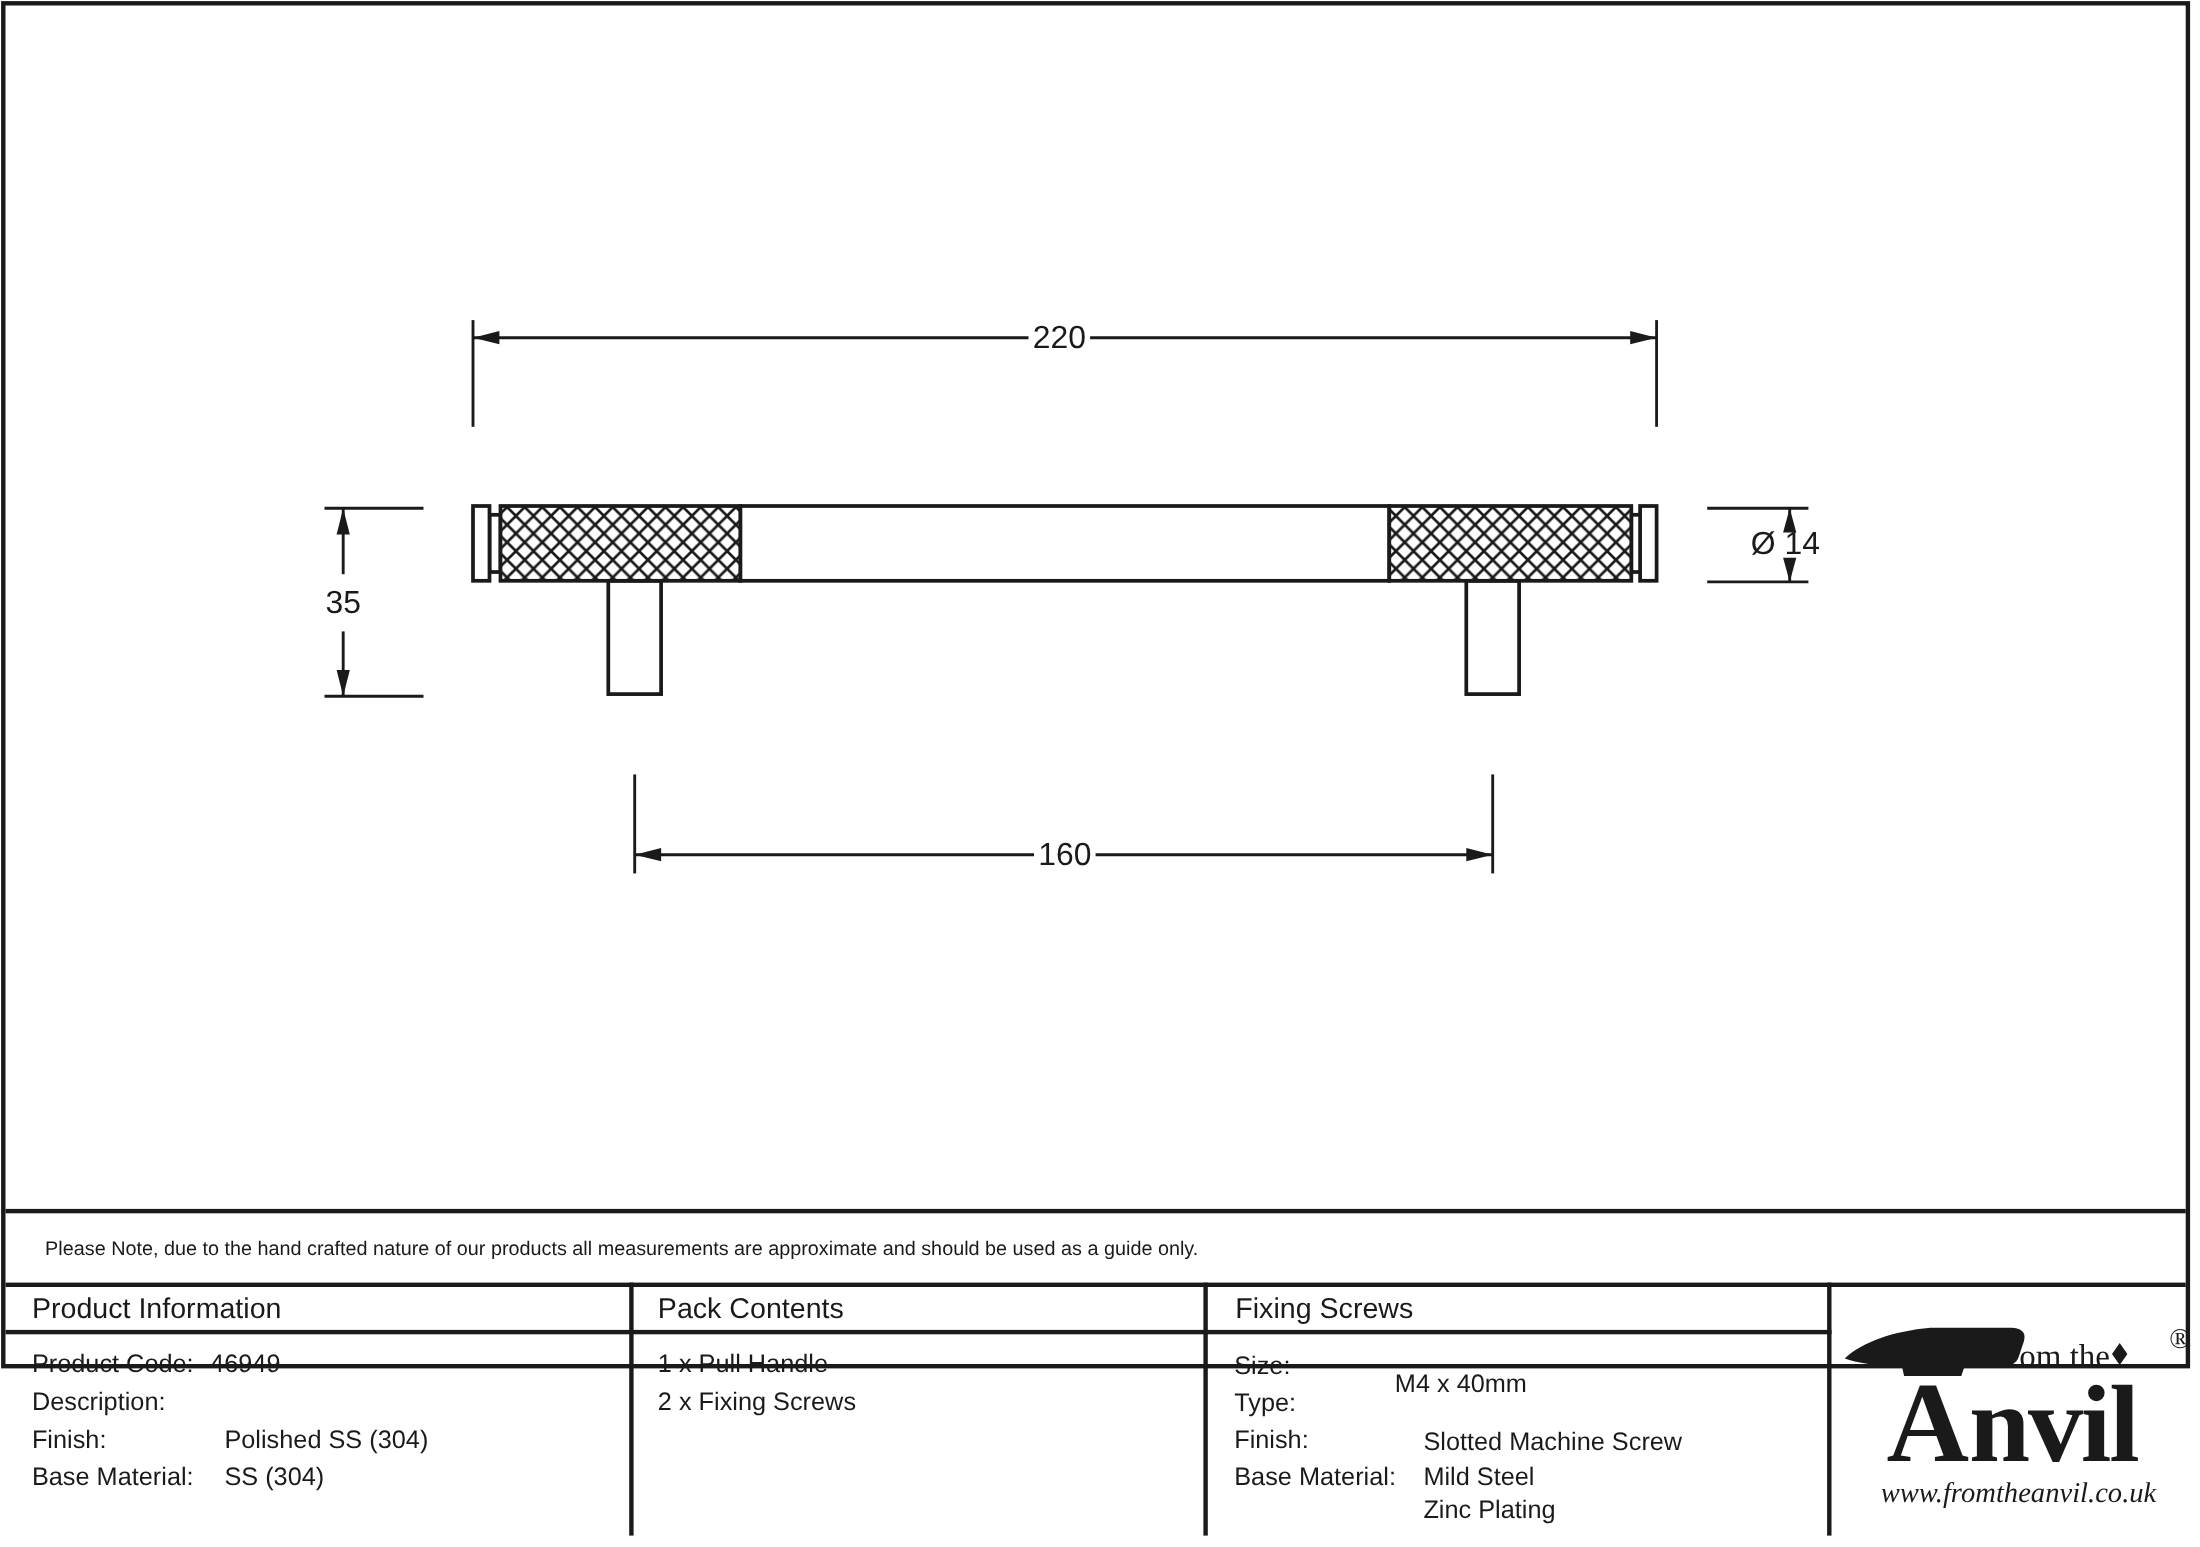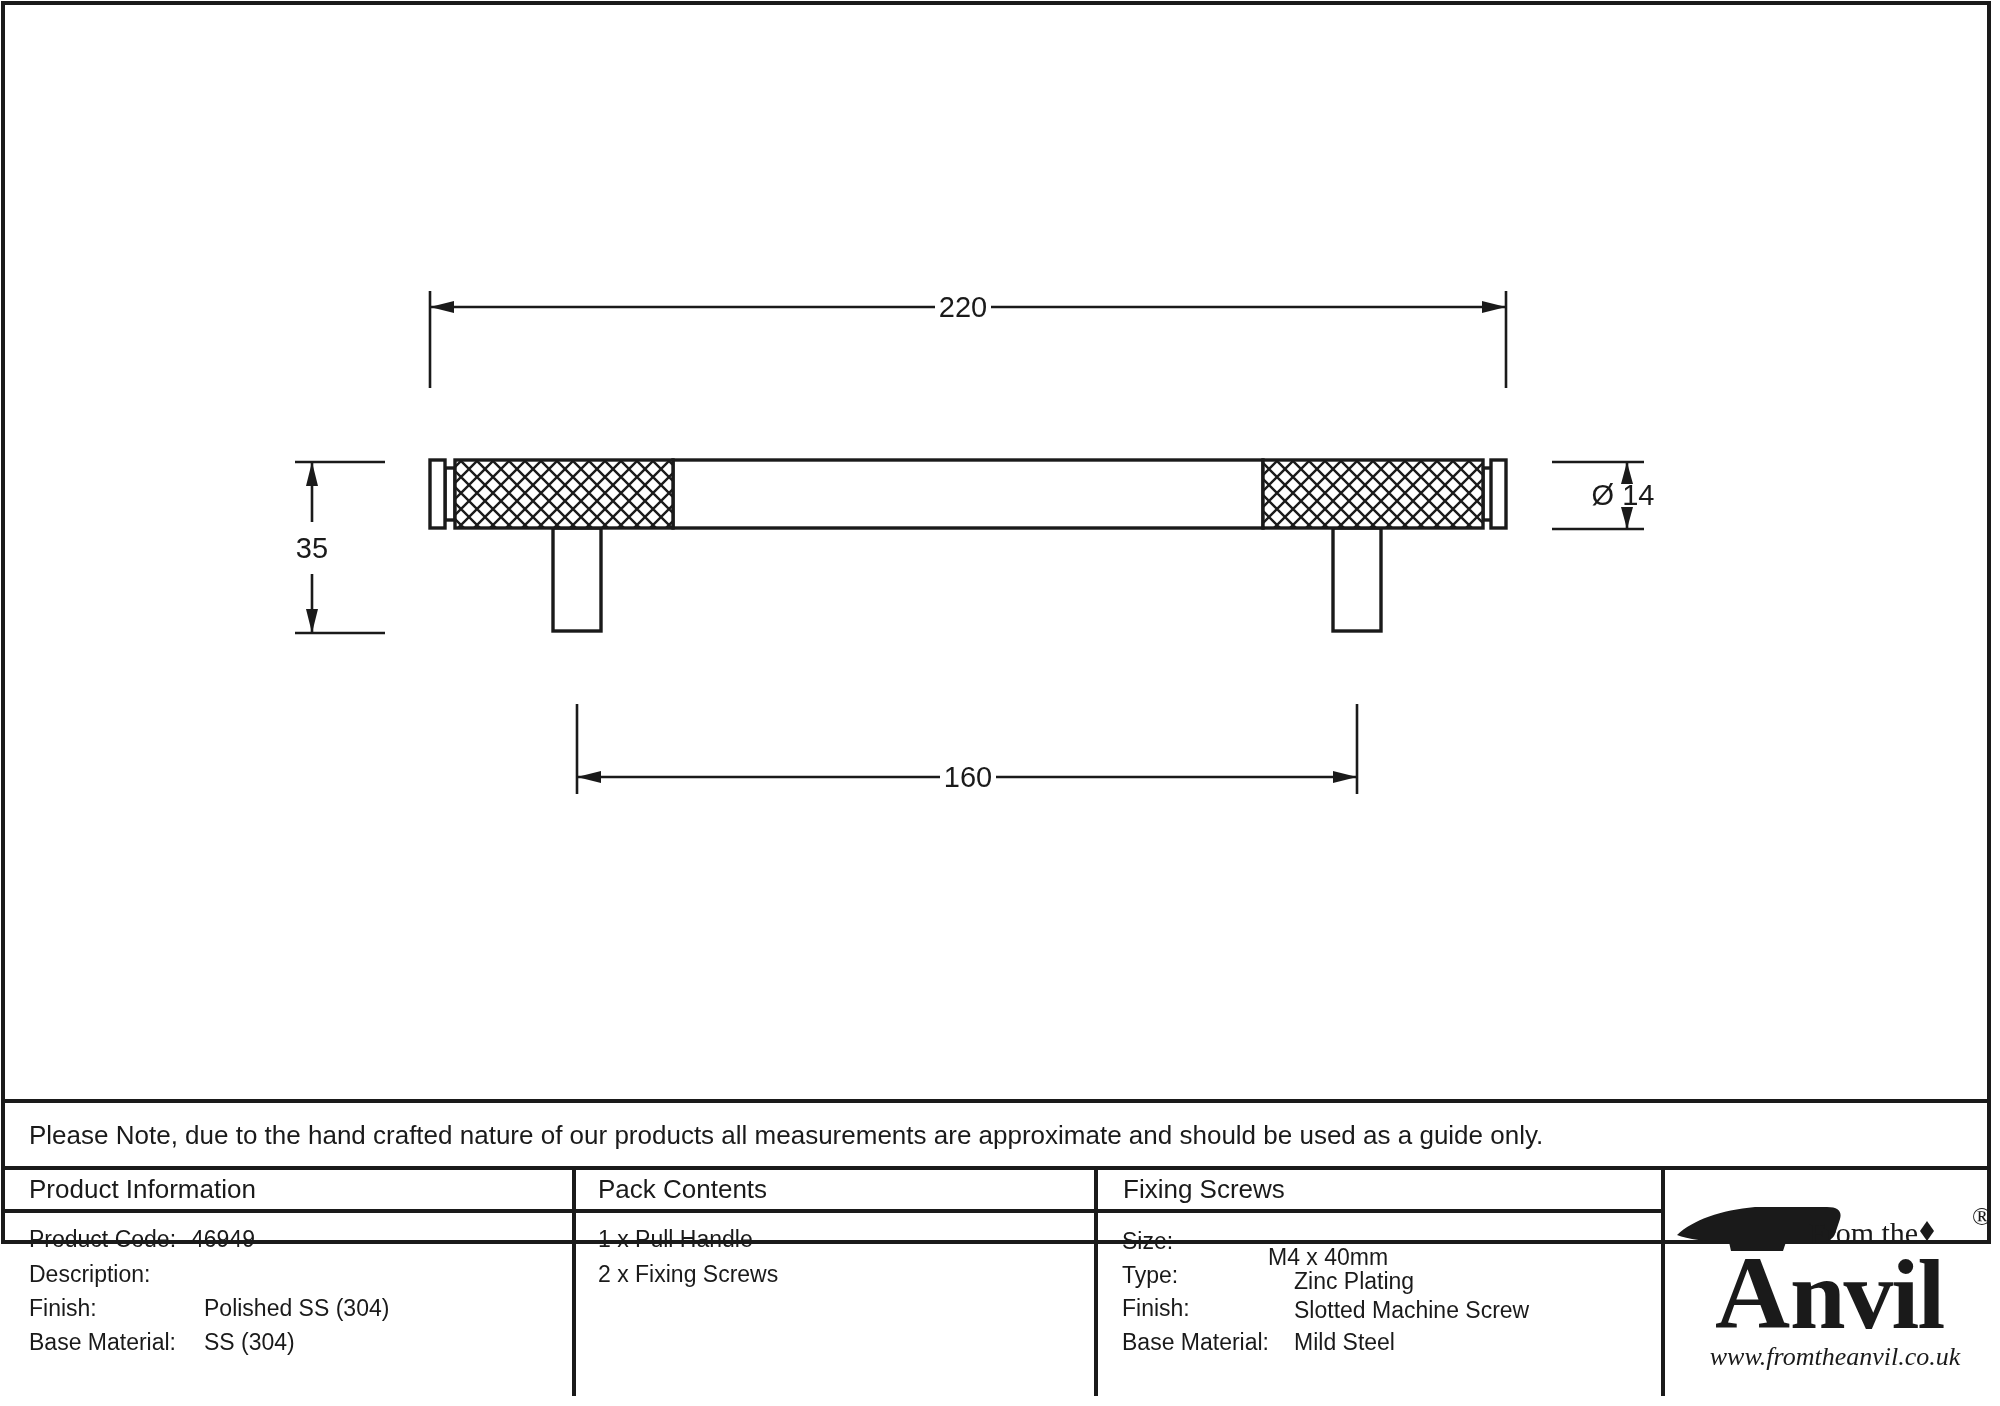--- a/index.html
+++ b/index.html
@@ -2,21 +2,21 @@
 <html><head>
 <meta charset="utf-8">
 <style>
   html,body{margin:0;padding:0;background:#ffffff;}
   body{width:2000px;height:1406px;position:relative;overflow:hidden;
        font-family:"Liberation Sans","DejaVu Sans",sans-serif;color:#1a1a1a;}
   #sheet{position:absolute;left:1px;top:1px;width:1990px;height:1243px;
          border:4px solid #1a1a1a;box-sizing:border-box;background:#fff;}
   .hline,.vline{position:absolute;background:#1a1a1a;}
   .txt{position:absolute;white-space:nowrap;font-size:23px;line-height:32px;height:32px;}
-  .note{font-size:26px;}
+  .note{font-size:18px;margin-left:12px;}
   .hdr{font-size:26px;}
   #drawing-svg{position:absolute;left:0;top:0;}
   #logo-box{position:absolute;left:1662px;top:1168px;width:328px;height:229px;}
   text{fill:#1a1a1a;}
   .dimtext{font-size:29px;font-family:"Liberation Sans","DejaVu Sans",sans-serif;}
   .serif{font-family:"Liberation Serif","DejaVu Serif",serif;}
 </style>
 </head>
 <body>
 
@@ -105,21 +105,21 @@
   <div class="txt" style="left:199px;top:1321px;">SS (304)</div>
 
   <div class="txt" style="left:593px;top:1218px;">1 x Pull Handle</div>
   <div class="txt" style="left:593px;top:1253px;">2 x Fixing Screws</div>
 
   <div class="txt" style="left:1117px;top:1220px;">Size:</div>
   <div class="txt" style="left:1263px;top:1220px;margin-top:16px;">M4 x 40mm</div>
   <div class="txt" style="left:1117px;top:1254px;">Type:</div>
   <div class="txt" style="left:1289px;top:1254px;margin-top:35px;">Slotted Machine Screw</div>
   <div class="txt" style="left:1117px;top:1287px;">Finish:</div>
-  <div class="txt" style="left:1289px;top:1260px;">Zinc Plating</div>
+  <div class="txt" style="left:1289px;top:1351px;">Zinc Plating</div>
   <div class="txt" style="left:1117px;top:1321px;">Base Material:</div>
   <div class="txt" style="left:1289px;top:1321px;">Mild Steel</div>
 
   <div id="logo-box">
     <svg width="328" height="229" viewBox="0 0 328 229">
 
       <text class="serif" x="48" y="155" font-size="104" font-weight="bold">A</text>
 
       <path d="M10,62 C26,47 54,37 88,34 L160,34 C172,34 175,39 173,46 L168,61
                C166,67 159,69 149,69 L119,69 L116,78 L64,78 L62,69

